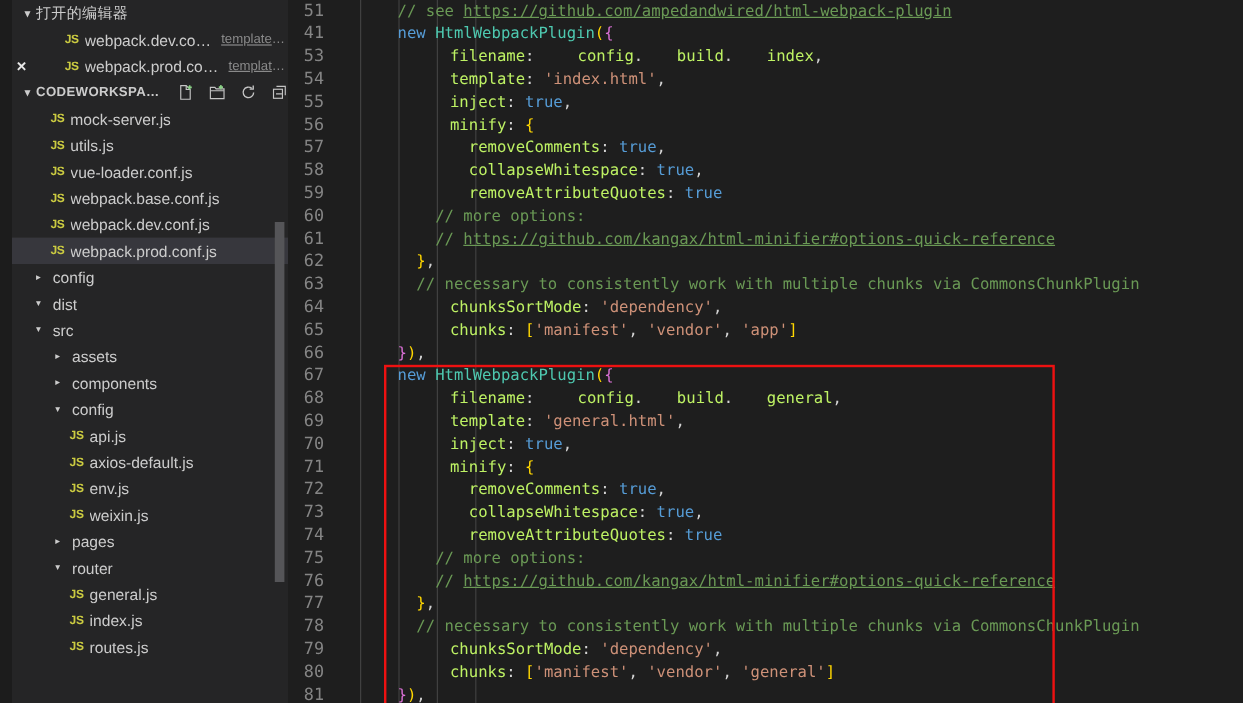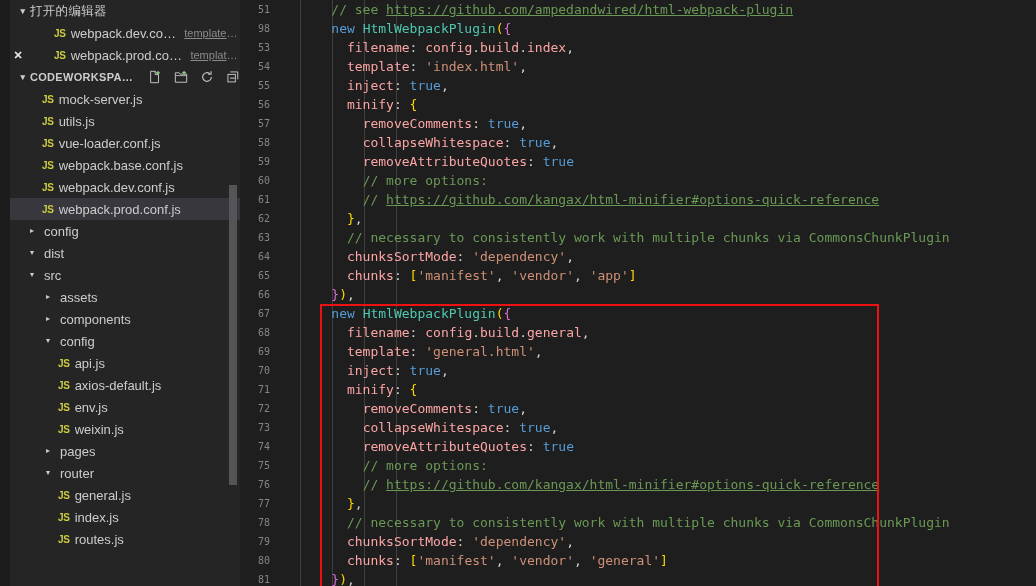--- a/index.html
+++ b/index.html
@@ -130,21 +130,21 @@
     line-height:19px;
     display:flex;
     white-space:pre;
   }
   .ln{
     width:50px;
     flex:0 0 50px;
     text-align:right;
     padding-right:20px;
     color:#858585;
-    font-size:10px;
+    font-size:14px;
     font-family:"DejaVu Sans Mono", monospace;
     user-select:none;
   }
   .code{
     flex:1 1 auto;
     position:relative;
     padding-left:10px;
     overflow:hidden;
     white-space:pre;
     font-family:"DejaVu Sans Mono", monospace;
@@ -164,21 +164,21 @@
     top:0; bottom:0;
     width:1px;
     background:#404040;
   }
 
   
   .t-comment{ color:#6A9955; }
   .t-link{ color:#6A9955; text-decoration:underline; }
   .t-key{ color:#569CD6; }          
   .t-class{ color:#4EC9B0; }        
-  .t-prop{ color:#fca5a5; }         
+  .t-prop{ color:#bef264;margin-left:28px; }         
   .t-string{ color:#CE9178; }       
   .t-bool{ color:#569CD6; }         
   .t-punc{ color:#d4d4d4; }
   .t-paren-y{ color:#FFD700; }
   .t-paren-p{ color:#DA70D6; }
 
   
   .red-box{
     position:absolute;
     border:2px solid #ee1111;
@@ -372,21 +372,21 @@
 
   <div class="editor">
     <div class="guides">
       <i style="left:10px"></i>
       <i style="left:42px"></i>
       <i style="left:74px"></i>
       <i style="left:106px"></i>
     </div>
     <div id="code-lines">
         <div class="code-line"><div class="ln">51</div><div class="code"><span class="t-punc">    </span><span class="t-comment">// see </span><span class="t-link">https://github.com/ampedandwired/html-webpack-plugin</span></div></div>
-        <div class="code-line"><div class="ln">98</div><div class="code"><span class="t-punc">    </span><span class="t-key">new </span><span class="t-class">HtmlWebpackPlugin</span><span class="t-paren-y">(</span><span class="t-paren-p">{</span></div></div>
+        <div class="code-line"><div class="ln">41</div><div class="code"><span class="t-punc">    </span><span class="t-key">new </span><span class="t-class">HtmlWebpackPlugin</span><span class="t-paren-y">(</span><span class="t-paren-p">{</span></div></div>
         <div class="code-line"><div class="ln">53</div><div class="code"><span class="t-punc">      </span><span class="t-prop">filename</span><span class="t-punc">: </span><span class="t-prop">config</span><span class="t-punc">.</span><span class="t-prop">build</span><span class="t-punc">.</span><span class="t-prop">index</span><span class="t-punc">,</span></div></div>
         <div class="code-line"><div class="ln">54</div><div class="code"><span class="t-punc">      </span><span class="t-prop">template</span><span class="t-punc">: </span><span class="t-string">'index.html'</span><span class="t-punc">,</span></div></div>
         <div class="code-line"><div class="ln">55</div><div class="code"><span class="t-punc">      </span><span class="t-prop">inject</span><span class="t-punc">: </span><span class="t-bool">true</span><span class="t-punc">,</span></div></div>
         <div class="code-line"><div class="ln">56</div><div class="code"><span class="t-punc">      </span><span class="t-prop">minify</span><span class="t-punc">: </span><span class="t-paren-y">{</span></div></div>
         <div class="code-line"><div class="ln">57</div><div class="code"><span class="t-punc">        </span><span class="t-prop">removeComments</span><span class="t-punc">: </span><span class="t-bool">true</span><span class="t-punc">,</span></div></div>
         <div class="code-line"><div class="ln">58</div><div class="code"><span class="t-punc">        </span><span class="t-prop">collapseWhitespace</span><span class="t-punc">: </span><span class="t-bool">true</span><span class="t-punc">,</span></div></div>
         <div class="code-line"><div class="ln">59</div><div class="code"><span class="t-punc">        </span><span class="t-prop">removeAttributeQuotes</span><span class="t-punc">: </span><span class="t-bool">true</span></div></div>
         <div class="code-line"><div class="ln">60</div><div class="code"><span class="t-punc">        </span><span class="t-comment">// more options:</span></div></div>
         <div class="code-line"><div class="ln">61</div><div class="code"><span class="t-punc">        </span><span class="t-comment">// </span><span class="t-link">https://github.com/kangax/html-minifier#options-quick-reference</span></div></div>
         <div class="code-line"><div class="ln">62</div><div class="code"><span class="t-punc">      </span><span class="t-paren-y">}</span><span class="t-punc">,</span></div></div>

